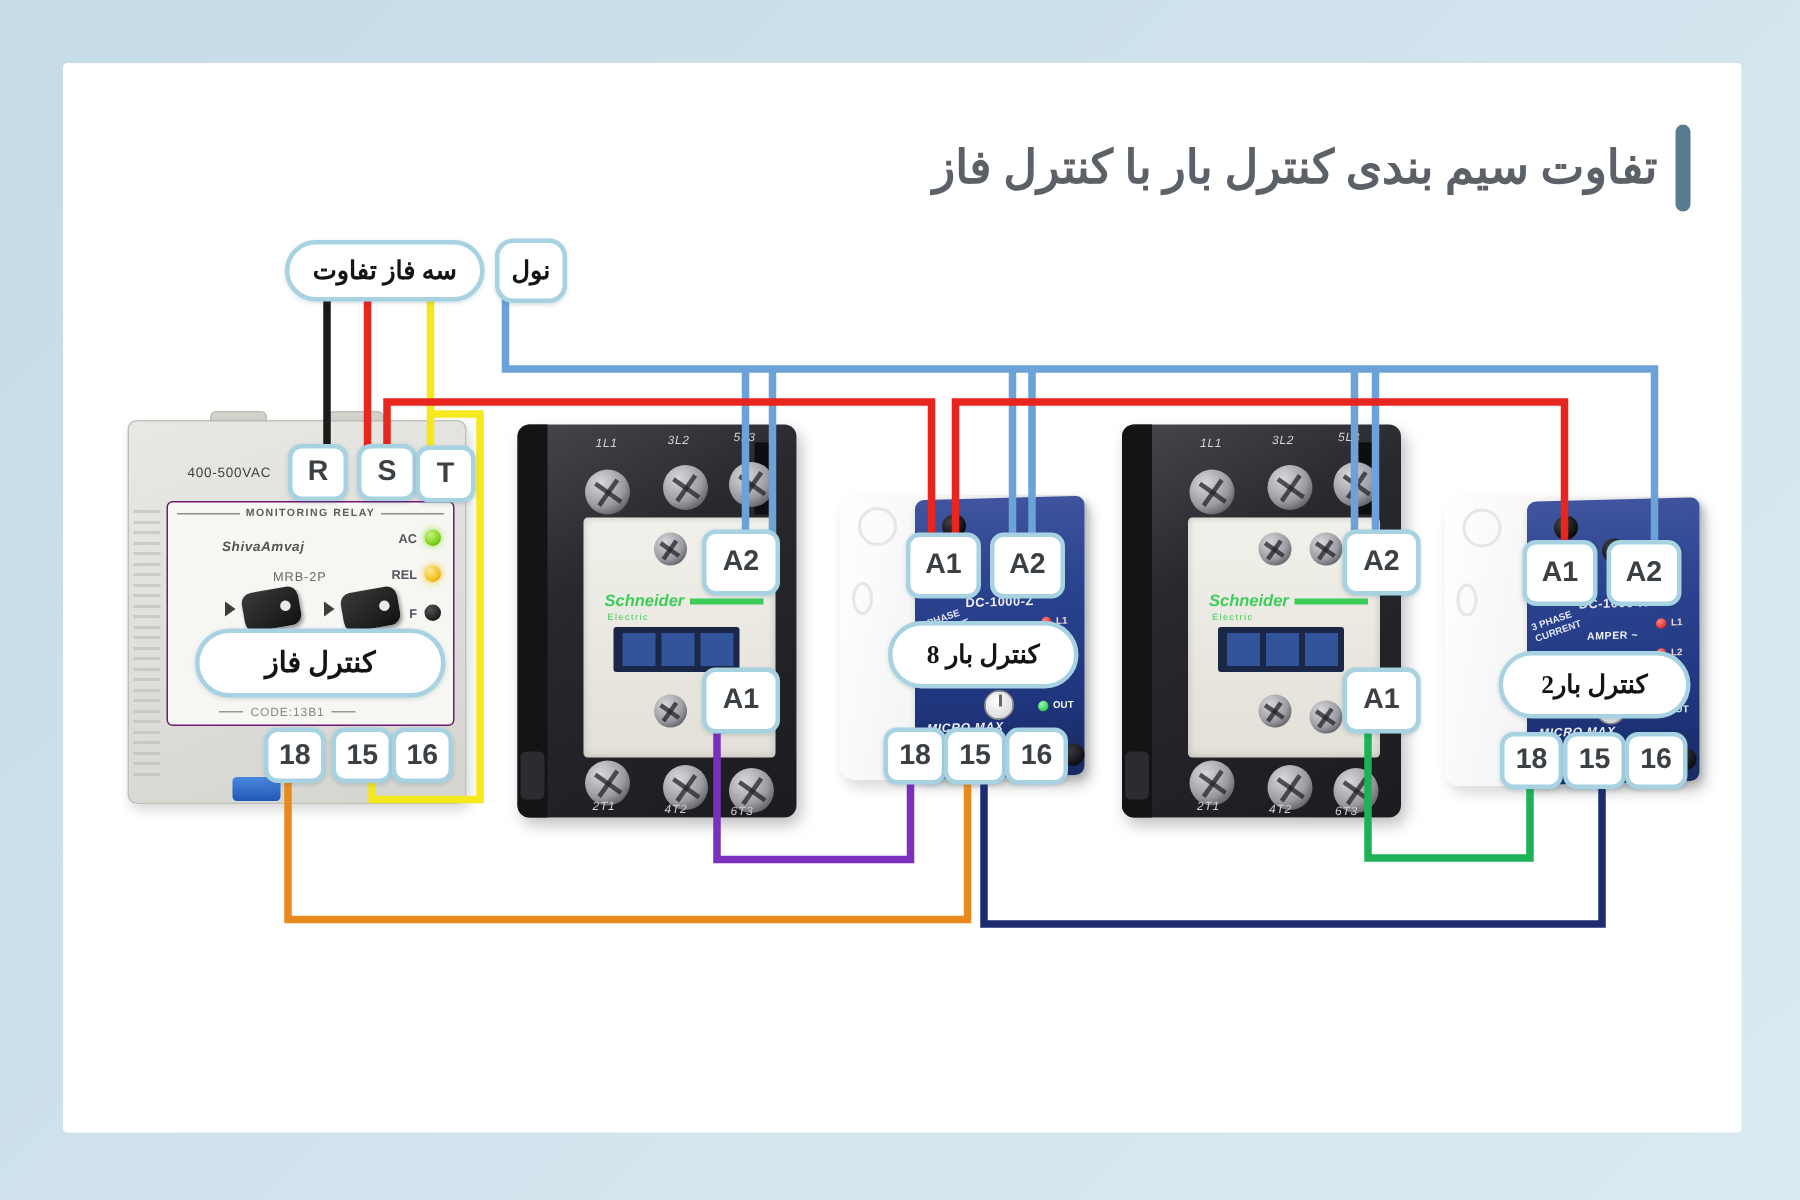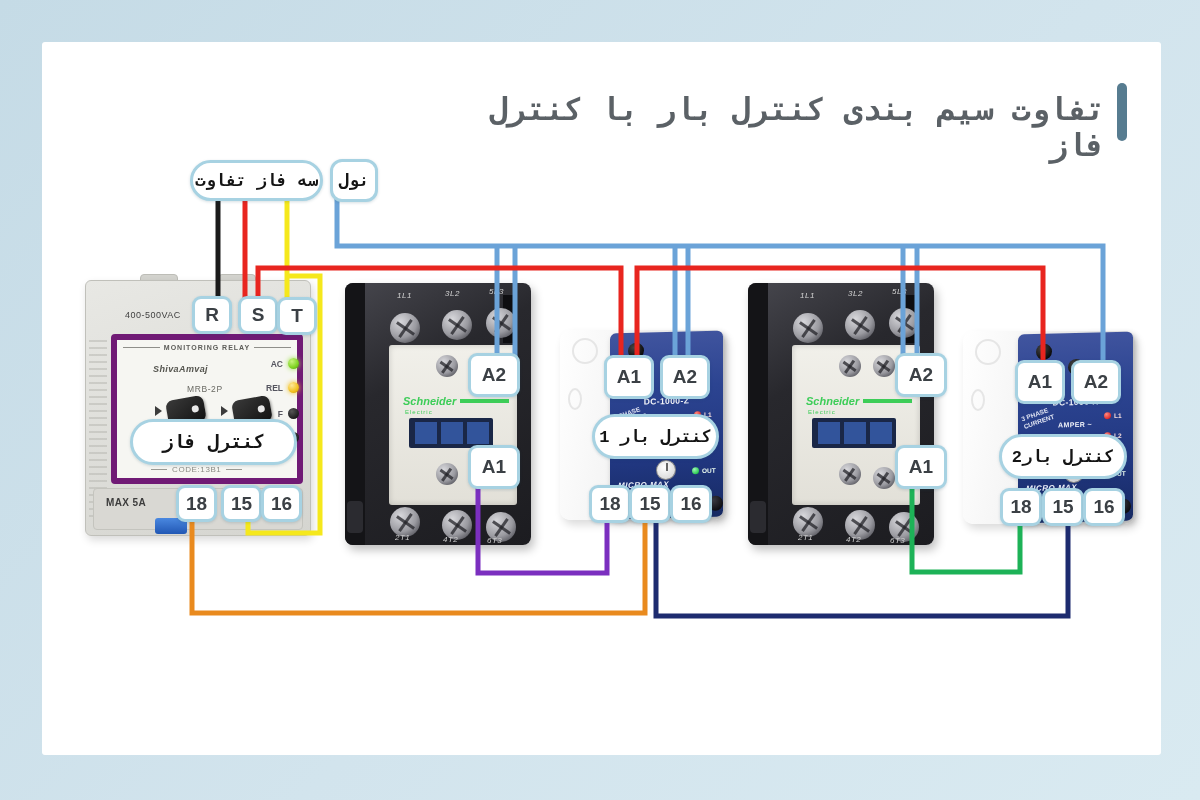--- a/index.html
+++ b/index.html
@@ -1,19 +1,19 @@
 <!DOCTYPE html>
 <html><head>
 <meta charset="utf-8">
 <style>
   * { margin:0; padding:0; box-sizing:border-box; }
   html,body { width:1200px; height:800px; overflow:hidden;
     font-family:"Liberation Sans", sans-serif;
     background:linear-gradient(135deg,#c5dbe6 0%,#d2e4ed 55%,#d9eaf1 100%); }
-  .fa { font-family:Liberation Mono, monospace; direction:rtl; }
+  .fa { font-family:Liberation Serif, serif; direction:rtl; }
 
   .card { position:absolute; left:42px; top:42px; width:1119px; height:713px;
     background:#ffffff; border-radius:3px; z-index:1; }
 
   
   .title-bar { position:absolute; left:1117px; top:83px; width:10px; height:58px;
     border-radius:6px; background:#577c90; z-index:30; }
   .title-text { position:absolute; left:480px; top:94px; width:625px; text-align:right;
     font-size:31px; font-weight:bold; color:#5b6166; line-height:36px; z-index:30; }
 
@@ -40,21 +40,21 @@
 
   
   .ph-body { position:absolute; inset:0; background:linear-gradient(160deg,#e8e8e4,#d5d5d0);
     border:1px solid #c0c0ba; border-radius:6px; box-shadow:2px 4px 8px rgba(0,0,0,.15); }
   .ph-tab { position:absolute; width:38px; height:12px; background:#d3d3ce;
     border:1px solid #bdbdb7; border-radius:4px 4px 0 0; top:-6px; }
   .ph-side { position:absolute; left:4px; top:60px; width:18px; height:180px; opacity:.55;
     background:repeating-linear-gradient(to bottom,#b9b9b3 0 2px,transparent 2px 7px); }
   .ph-volt { position:absolute; left:40px; top:30px; font-size:9px; color:#3f3f3f; letter-spacing:.5px; }
   .ph-panel { position:absolute; left:26px; top:54px; width:192px; height:150px;
-    background:#f6f6f2; border:6px solid #701a75; border-radius:4px; }
+    background:#f6f6f2; border:1px solid #701a75; border-radius:4px; }
   .ph-header { position:absolute; left:6px; right:6px; top:4px; display:flex; align-items:center; gap:4px; }
   .ph-header .ln { flex:1; border-top:1.5px solid #8f8f8a; }
   .ph-header .tx { font-size:7px; font-weight:bold; color:#5c5c58; letter-spacing:1px; white-space:nowrap; }
   .ph-brand { position:absolute; left:36px; top:24px; font-size:9px; font-weight:bold;
     font-style:italic; color:#55554f; letter-spacing:.4px; }
   .ph-model { position:absolute; left:70px; top:44px; font-size:8.5px; color:#6a6a64; letter-spacing:.6px; }
   .knob { position:absolute; width:38px; height:26px; background:linear-gradient(145deg,#3a3a3a,#111);
     border-radius:7px; transform:rotate(-10deg); box-shadow:1px 2px 3px rgba(0,0,0,.4); }
   .knob::after { content:''; position:absolute; right:6px; top:9px; width:7px; height:7px;
     border-radius:50%; background:#e8e8e8; }
@@ -167,28 +167,20 @@
     <div class="led-row" style="left:140px; top:92px;">
       <span class="cap">P</span>
       <span class="led dark"></span>
     </div>
     <div class="ph-code">
       <span class="ln"></span>
       <span class="tx">CODE:13B1</span>
       <span class="ln"></span>
     </div>
   </div>
-  <div class="ph-bottom">
-    <div class="ph-max">MAX 5A</div>
-    <svg style="position:absolute; left:128px; top:2px;" width="76" height="20" viewBox="0 0 76 20">
-      <path d="M4,15 h20 l17,-9 m5,9 h26" stroke="#6a6a64" stroke-width="2" fill="none"></path>
-      <circle cx="25" cy="15" r="2" fill="#6a6a64"></circle>
-        <circle cx="47" cy="15" r="2" fill="#6a6a64"></circle>
-    </svg>
-  </div>
   <div class="ph-clip"></div>
 </div>
 
 <div class="device" style="left:345px; top:283px; width:186px; height:262px;">
   <div class="ct-body"></div>
   <div class="ct-left"></div>
   <div class="ct-ear"></div>
   <div class="ct-strip"></div>
   <span class="ct-tlab" style="left:52px; top:8px;">1L1</span>
   <span class="ct-tlab" style="left:100px; top:6px;">3L2</span>
@@ -359,21 +351,21 @@
 <div class="tlabel" style="left:221px; top:485px; width:41px; height:37px;">15</div>
 <div class="tlabel" style="left:261px; top:485px; width:41px; height:37px;">16</div>
 
 <div class="tlabel" style="left:468px; top:353px; width:52px; height:44px;">A2</div>
 <div class="tlabel" style="left:468px; top:445px; width:52px; height:44px;">A1</div>
 <div class="tlabel" style="left:895px; top:353px; width:52px; height:44px;">A2</div>
 <div class="tlabel" style="left:895px; top:445px; width:52px; height:44px;">A1</div>
 
 <div class="tlabel" style="left:604px; top:355px; width:50px; height:44px;">A1</div>
 <div class="tlabel" style="left:660px; top:355px; width:50px; height:44px;">A2</div>
-<div class="pill fa" style="left:592px; top:414px; width:127px; height:45px;">کنترل بار 1</div>
+<div class="pill fa" style="left:592px; top:414px; width:127px; height:45px;">کنترل بار 8</div>
 <div class="tlabel" style="left:589px; top:485px; width:42px; height:38px;">18</div>
 <div class="tlabel" style="left:629px; top:485px; width:42px; height:38px;">15</div>
 <div class="tlabel" style="left:670px; top:485px; width:42px; height:38px;">16</div>
 
 <div class="tlabel" style="left:1015px; top:360px; width:50px; height:44px;">A1</div>
 <div class="tlabel" style="left:1071px; top:360px; width:50px; height:44px;">A2</div>
 <div class="pill fa" style="left:999px; top:434px; width:128px; height:45px;">کنترل بار2</div>
 <div class="tlabel" style="left:1000px; top:488px; width:42px; height:38px;">18</div>
 <div class="tlabel" style="left:1042px; top:488px; width:42px; height:38px;">15</div>
 <div class="tlabel" style="left:1083px; top:488px; width:42px; height:38px;">16</div>

